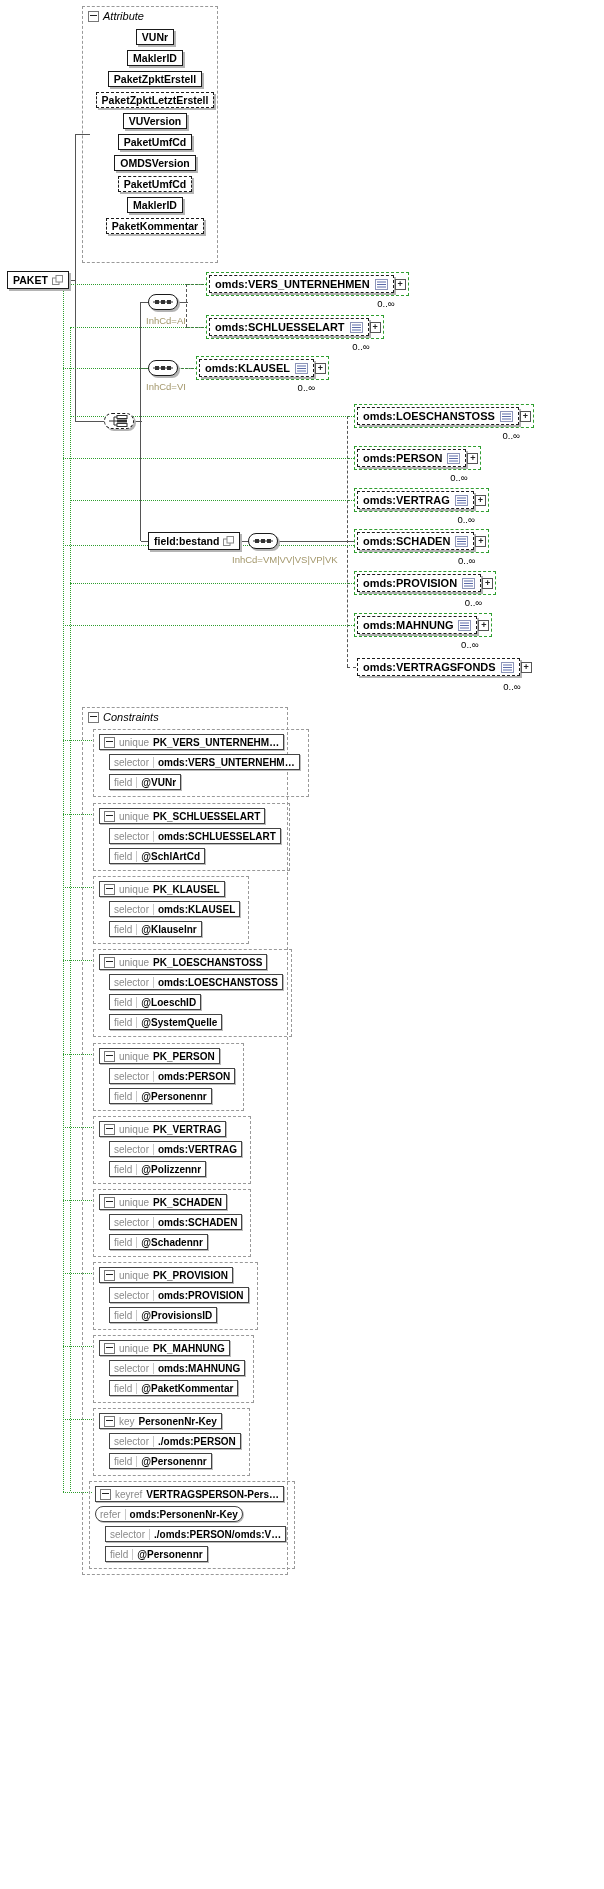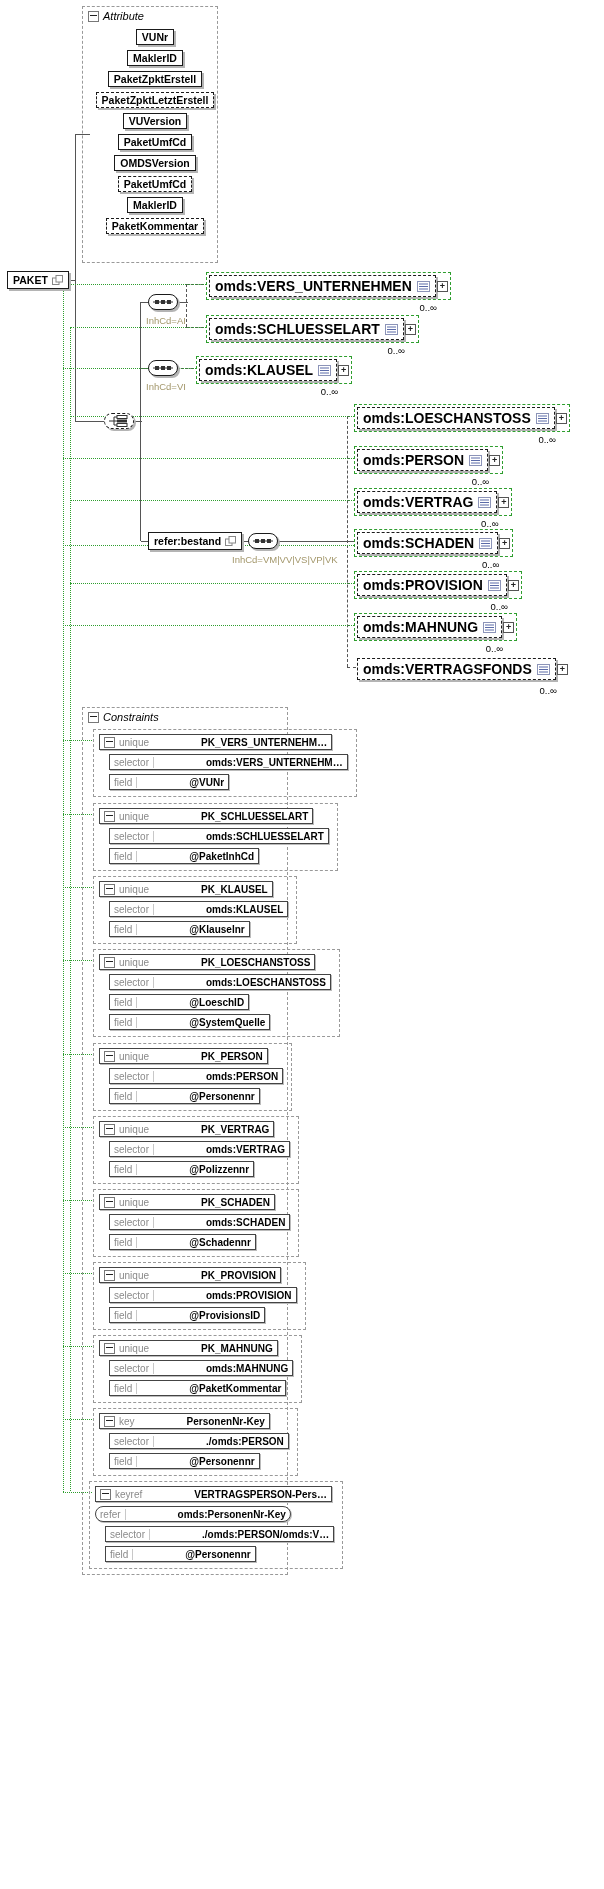--- a/index.html
+++ b/index.html
@@ -27,37 +27,37 @@
   .mi{width:9px;height:9px;border:1px solid #777;background:#fff;position:relative;flex:0 0 auto;display:inline-block;}
   .mi::after{content:"";position:absolute;left:1px;right:1px;top:3px;border-top:1px solid #222;}
   .attrlist{display:flex;flex-direction:column;align-items:center;gap:5px;padding:4px 0 0 10px;}
   .attr-item{display:inline-flex;background:#fff;border:1px solid #1a1a1a;box-shadow:2px 2px 0 #b4b4b4;
              padding:1px 5px;font-size:10.5px;font-weight:bold;white-space:nowrap;}
   .dashedb{border-style:dashed;}
   .elem-wrap{position:absolute;display:flex;flex-direction:column;align-items:flex-end;}
   .gpad{display:inline-flex;align-items:center;border:1px dashed #2e9e2e;padding:2px;background:#fff;}
   .gpad.nolink{border-color:transparent;background:transparent;}
   .elem{display:inline-flex;align-items:center;gap:5px;background:#fff;border:1px dashed #1a1a1a;
-        box-shadow:2px 2px 0 #b4b4b4;padding:2px 5px;font-size:14px;font-weight:bold;white-space:nowrap;}
+        box-shadow:2px 2px 0 #b4b4b4;padding:2px 5px;font-size:11px;font-weight:bold;white-space:nowrap;}
   .plusbox{width:11px;height:11px;margin-left:1px;border:1px solid #555;background:#fff;display:flex;
            align-items:center;justify-content:center;font-size:9px;font-weight:bold;color:#222;box-sizing:border-box;}
   .plusbox::before{content:"+";line-height:1;}
   .occ{font-size:9.5px;margin:2px 14px 0 0;color:#000;}
   .stripes{flex:0 0 auto;}
   
   .cgroup{position:absolute;border:1px dashed #999;padding:4px 8px 6px 5px;text-align:right;}
   .chead{display:flex;width:max-content;align-items:center;gap:4px;border:1px solid #444;
          box-shadow:1px 1px 0 #bbb;background:#fff;padding:0 4px;font-size:10px;white-space:nowrap;height:14px;}
   .crow{display:flex;width:max-content;align-items:center;gap:4px;border:1px solid #444;
         box-shadow:1px 1px 0 #bbb;background:#fff;padding:0 4px;font-size:10px;
         margin:4px 0 0 10px;white-space:nowrap;height:14px;}
   .crow.ml0{margin-left:0;border-radius:8px;}
   .kw{color:#8a8a8a;padding-right:4px;border-right:1px solid #c8c8c8;}
   .chead .kw{border-right:none;padding-right:0;}
-  .cname,.cval{font-weight:bold;margin-left:48px;}
+  .cname,.cval{font-weight:bold;}
 </style>
 </head>
 <body>
 
 <div class="canvas">
 
   <div class="ln h" style="left:40px;top:280px;width:36px"></div>
   <div class="ln v" style="left:75px;top:134px;height:287px"></div>
   <div class="ln h" style="left:75px;top:134px;width:15px"></div>
   <div class="ln h" style="left:75px;top:421px;width:32px"></div>
@@ -174,21 +174,21 @@
     <svg width="20" height="8">
         <path d="M0 4h20" stroke="#333" fill="none"></path>
         <rect x="2" y="2" width="4" height="4" fill="#333"></rect>
         <rect x="8" y="2" width="4" height="4" fill="#333"></rect>
         <rect x="14" y="2" width="4" height="4" fill="#333"></rect>
       </svg>
   </div>
   <div class="cond" style="left:146px;top:381px">InhCd=VI</div>
 
   <div class="node" style="left:148px;top:532px">
-    <span>refer:bestand</span>
+    <span>field:bestand</span>
     <svg width="11" height="10">
         <rect x="0.5" y="3" width="6.5" height="6.5" fill="#fff" stroke="#888"></rect>
         <rect x="4" y="0.5" width="6.5" height="6.5" fill="#fff" stroke="#888"></rect>
       </svg>
   </div>
   <div class="comp" style="left:248px;top:533px">
     <svg width="20" height="8">
         <path d="M0 4h20" stroke="#333" fill="none"></path>
         <rect x="2" y="2" width="4" height="4" fill="#333"></rect>
         <rect x="8" y="2" width="4" height="4" fill="#333"></rect>
@@ -355,21 +355,21 @@
           <span class="mi"></span>
           <span class="kw">unique</span>
           <span class="cname">PK_SCHLUESSELART</span>
         </div>
       <div class="crow">
           <span class="kw">selector</span>
           <span class="cval">omds:SCHLUESSELART</span>
         </div>
       <div class="crow">
           <span class="kw">field</span>
-          <span class="cval">@PaketInhCd</span>
+          <span class="cval">@SchlArtCd</span>
         </div>
     </div>
 
     <div class="cgroup" style="left:10px;top:168px">
       <div class="chead">
           <span class="mi"></span>
           <span class="kw">unique</span>
           <span class="cname">PK_KLAUSEL</span>
         </div>
       <div class="crow">

